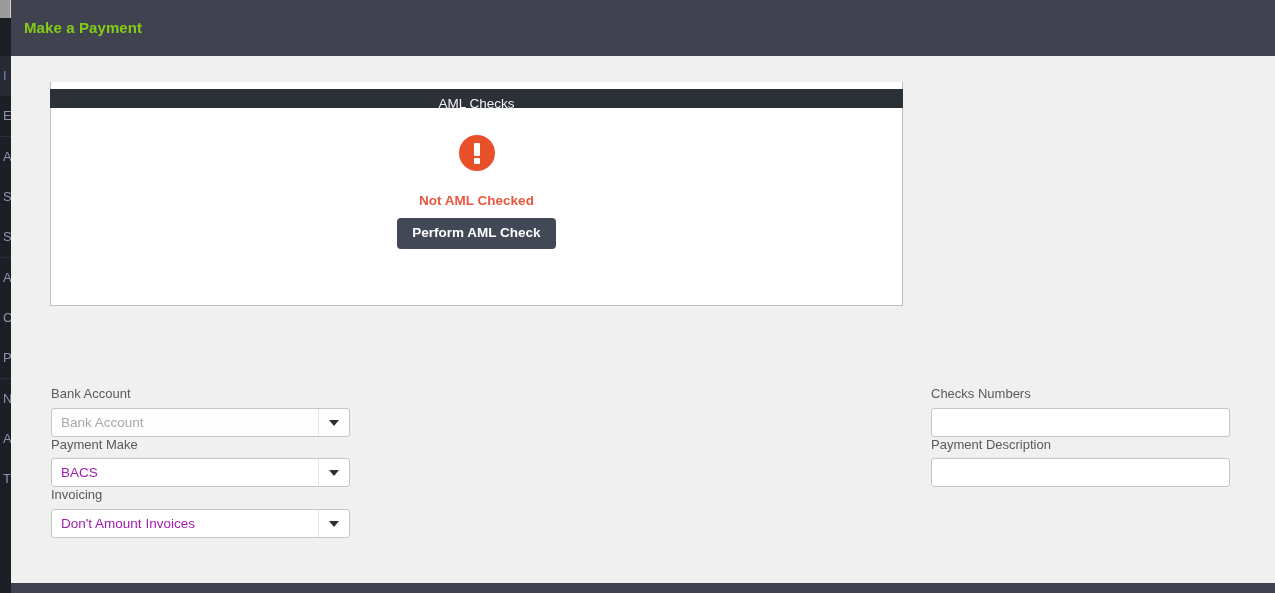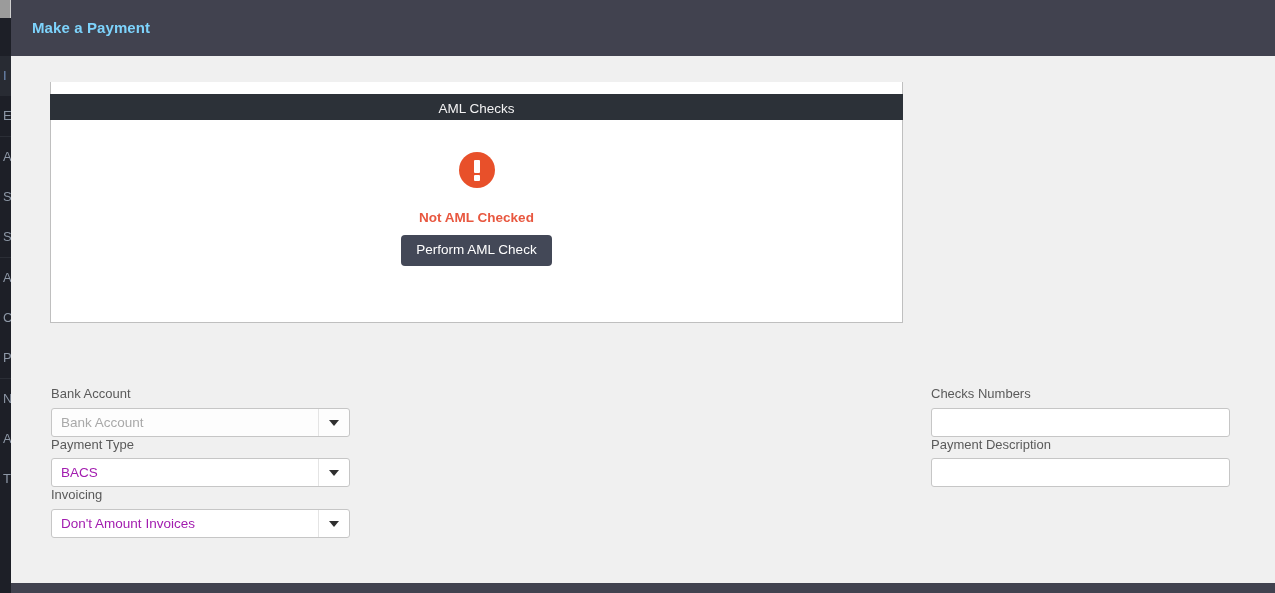--- a/index.html
+++ b/index.html
@@ -69,25 +69,24 @@
     top: 0;
     right: 0;
     height: 56px;
     background: #41424f;
     z-index: 4;
   }
   .topbar-title {
     position: absolute;
     left: 13px;
     top: 19px;
-    color: #7dd3fc;
+    color: #84cc16;
     font-size: 15px;
     font-weight: bold;
     letter-spacing: 0.1px;
-    margin-left: 8px;
   }
 
   
   .content {
     position: absolute;
     left: 11px;
     top: 56px;
     right: 0;
     bottom: 10px;
     background: #f0f0f0;
@@ -100,26 +99,26 @@
     left: 39px;
     top: 26px;
     width: 851px;
     background: #ffffff;
     border: 1px solid #bfbfbf;
     border-top: none;
     box-sizing: content-box;
   }
   .panel-head {
     background: #2c3138;
-    height: 26px;
+    height: 19px;
     line-height: 30px;
     text-align: center;
     color: #f2f2f3;
     font-size: 13.5px;
-    margin: 12px -1px;
+    margin: 7px -1px;
   }
   .panel-body {
     height: 170px;
     padding-top: 20px;
     box-sizing: content-box;
     text-align: center;
   }
   .alert-icon {
     width: 36px;
     height: 36px;
@@ -159,20 +158,21 @@
     margin-top: 10px;
     background: #434857;
     color: #ffffff;
     font-size: 13.5px;
     font-family: "Liberation Sans", sans-serif;
     border: none;
     border-radius: 4px;
     padding: 8px 15px 9px 15px;
     cursor: pointer;
     line-height: 1;
+    font-weight: bold;
   }
 
   
   .form-col {
     position: absolute;
     top: 330px;
     width: 300px;
   }
   .form-col.left  { left: 40px; }
   .form-col.right { left: 920px; }
@@ -300,21 +300,21 @@
   <div class="form-col left" id="form-left">
       <div class="field">
         <label class="field-label">Bank Account</label>
         <div class="ctrl disabled">
           <span class="ctrl-text placeholder">Bank Account</span>
           <span class="sel-divider"></span>
           <span class="sel-arrow"></span>
         </div>
       </div>
       <div class="field">
-        <label class="field-label">Payment Type</label>
+        <label class="field-label">Payment Make</label>
         <div class="ctrl">
           <span class="ctrl-text">BACS</span>
           <span class="sel-divider"></span>
           <span class="sel-arrow"></span>
         </div>
       </div>
       <div class="field">
         <label class="field-label">Invoicing</label>
         <div class="ctrl">
           <span class="ctrl-text">Don't Amount Invoices</span>

